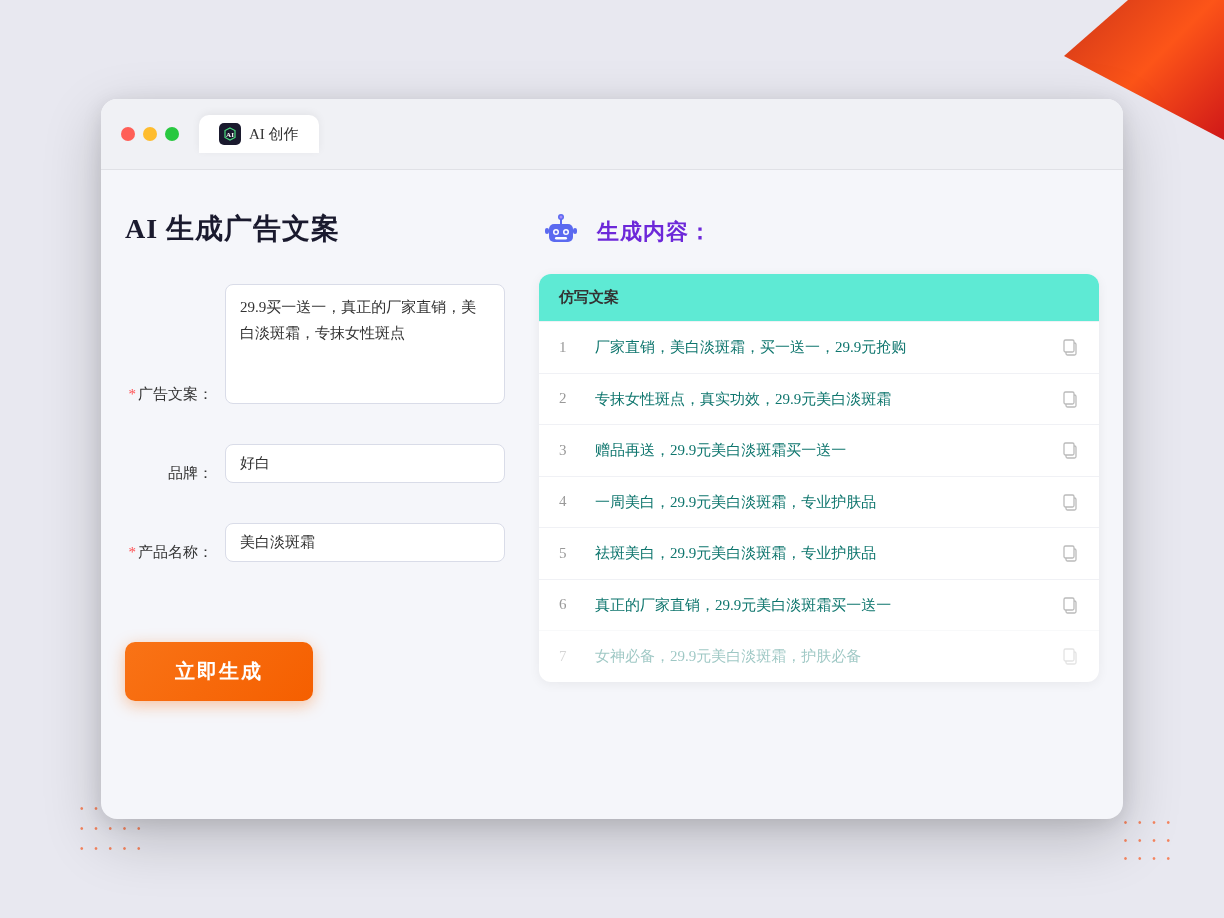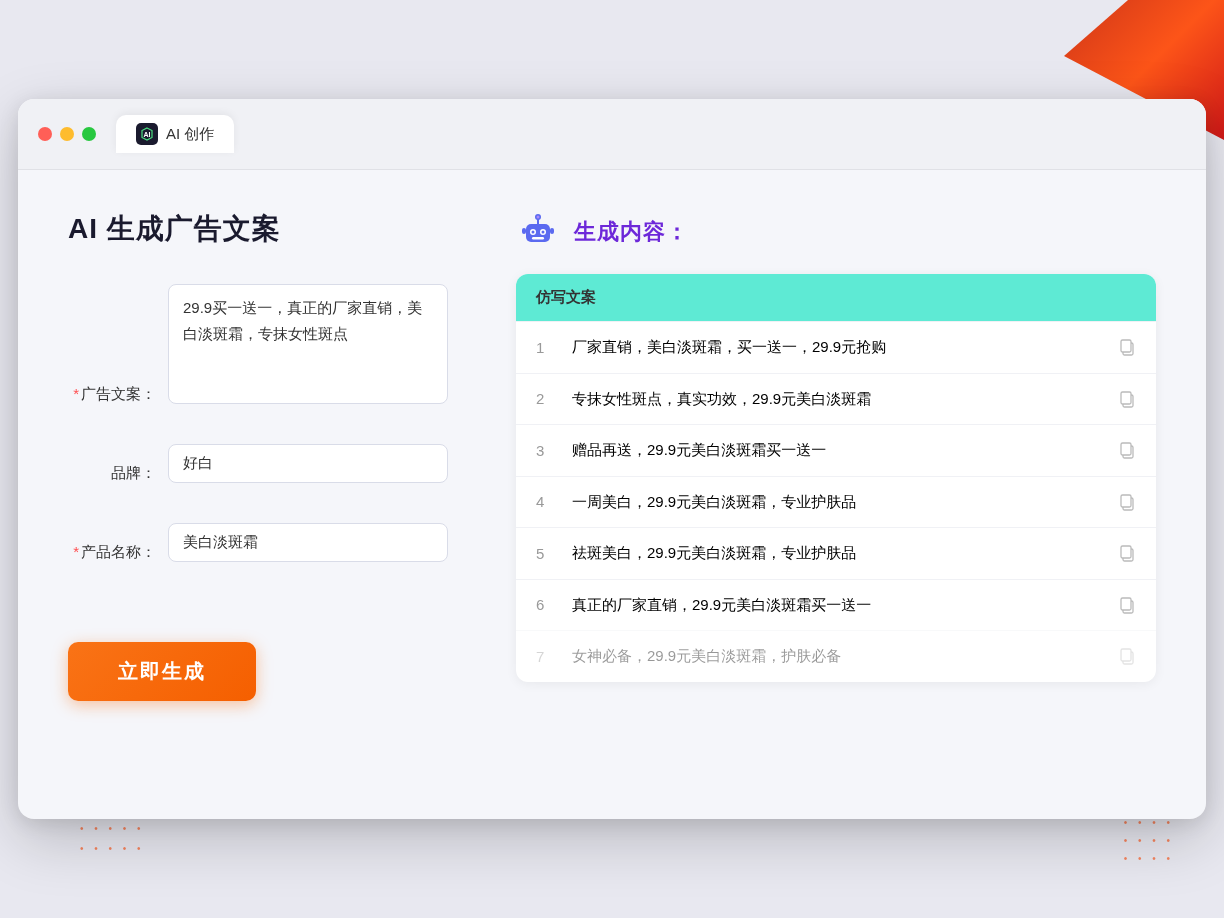--- a/index.html
+++ b/index.html
@@ -50,27 +50,28 @@
       right: 50px;
       color: #ff4400;
       font-size: 10px;
       line-height: 1.8;
       letter-spacing: 4px;
       opacity: 0.6;
     }
 
     
     .browser-window {
-      width: 1188px;
+      width: 1022px;
       min-height: 720px;
       background: #f5f6fa;
       border-radius: 16px;
       box-shadow: 0 20px 60px rgba(0,0,0,0.2), 0 4px 20px rgba(0,0,0,0.1);
       overflow: hidden;
       position: relative;
+      font-family: Liberation Serif, serif;
     }
 
     
     .title-bar {
       background: #f0f1f5;
       padding: 16px 20px;
       display: flex;
       align-items: center;
       border-bottom: 1px solid #e0e1e6;
     }
@@ -116,22 +117,22 @@
 
     .tab-title {
       font-size: 15px;
       color: #333;
       font-weight: 500;
     }
 
     
     .content-area {
       display: flex;
-      padding: 40px 50px;
-      gap: 68px;
+      padding: 40px 24px;
+      gap: 34px;
       min-height: 640px;
     }
 
     
     .left-panel {
       flex: 0 0 380px;
     }
 
     .page-title {
       font-size: 28px;
@@ -250,21 +251,21 @@
     .row-number {
       font-size: 15px;
       color: #999;
       min-width: 20px;
       flex-shrink: 0;
     }
 
     .row-content {
       flex: 1;
       font-size: 15px;
-      color: #000000;
+      color: #0f766e;
       line-height: 1.5;
     }
   </style>
 </head>
 <body>
 
 <div class="bg-decoration-red"></div>
 <div class="bg-decoration-dots-red"></div>
 <div class="bg-decoration-dots-right">• • • •<br>• • • •<br>• • • •</div>
 

